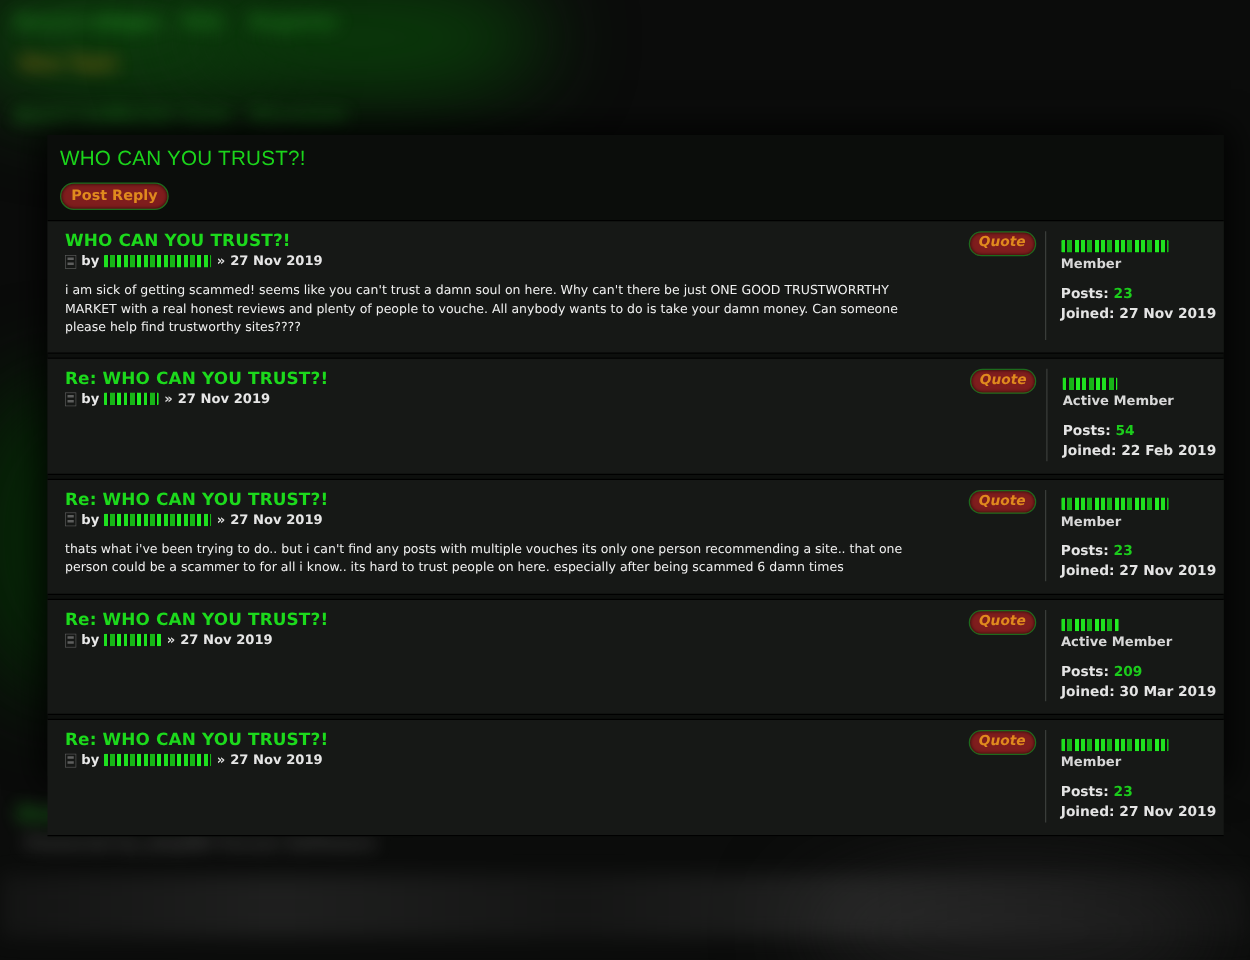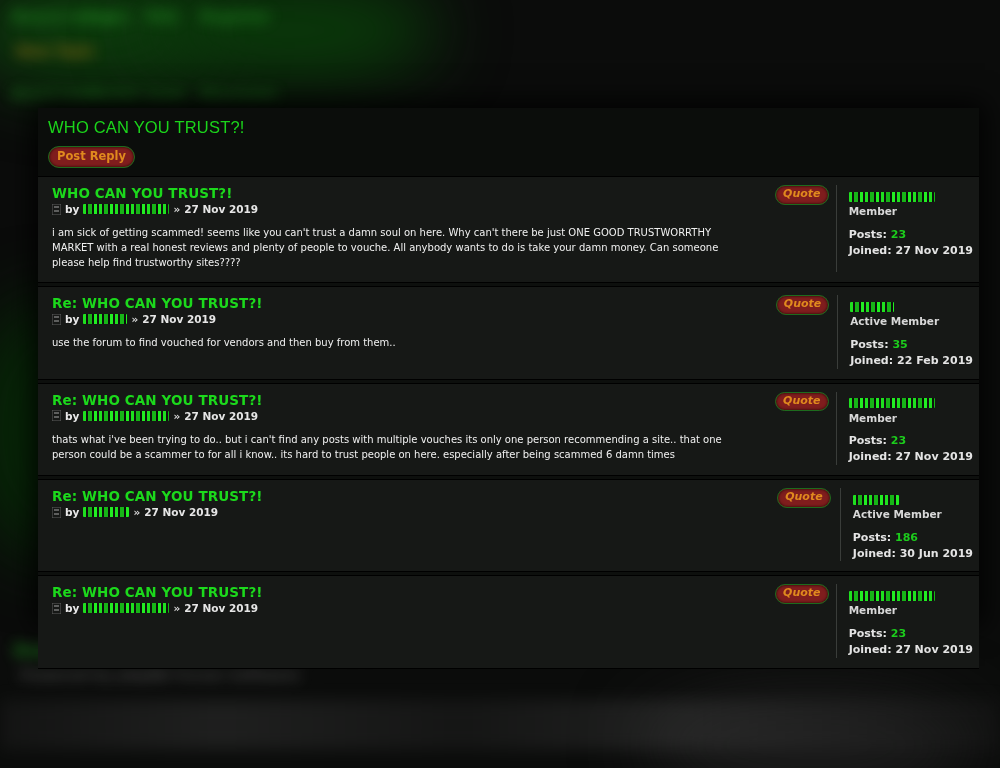--- a/index.html
+++ b/index.html
@@ -291,27 +291,26 @@
               <span class="post-icon"><svg viewBox="0 0 9 11" width="9" height="11" aria-hidden="true">
                   <rect x="0" y="0" width="9" height="11" fill="none" stroke="#9a9a9a" stroke-width="1"></rect>
                   <rect x="2" y="2" width="5" height="2" fill="#9a9a9a"></rect>
                   <rect x="2" y="6" width="5" height="2" fill="#9a9a9a"></rect>
                 </svg></span>
               <span>by</span>
               <span class="user-redacted w2"></span>
               <span class="sep">»</span>
               <span class="date">27 Nov 2019</span>
             </div>
-            <div class="post-text">use the forum to find vouched for vendors and then buy from them..</div>
-          </div>
-          <div class="post-side">
-            <div class="side-quote">
-              <span class="btn btn-quote">Quote</span>
-            </div>
-            <div class="side-profile"><div class="user-redacted profile-name w2"></div><div class="profile-rank">Active Member</div><div class="profile-stat"><span>Posts:</span> <span class="stat-val">35</span></div><div class="profile-stat"><span>Joined:</span> <span>22 Feb 2019</span></div></div>
+          </div>
+          <div class="post-side">
+            <div class="side-quote">
+              <span class="btn btn-quote">Quote</span>
+            </div>
+            <div class="side-profile"><div class="user-redacted profile-name w2"></div><div class="profile-rank">Active Member</div><div class="profile-stat"><span>Posts:</span> <span class="stat-val">54</span></div><div class="profile-stat"><span>Joined:</span> <span>22 Feb 2019</span></div></div>
           </div>
         </div>
         <div class="post">
           <div class="post-main">
             <div class="post-subject">Re: WHO CAN YOU TRUST?!</div>
             <div class="post-byline">
               <span class="post-icon"><svg viewBox="0 0 9 11" width="9" height="11" aria-hidden="true">
                   <rect x="0" y="0" width="9" height="11" fill="none" stroke="#9a9a9a" stroke-width="1"></rect>
                   <rect x="2" y="2" width="5" height="2" fill="#9a9a9a"></rect>
                   <rect x="2" y="6" width="5" height="2" fill="#9a9a9a"></rect>
@@ -342,21 +341,21 @@
               <span>by</span>
               <span class="user-redacted w3"></span>
               <span class="sep">»</span>
               <span class="date">27 Nov 2019</span>
             </div>
           </div>
           <div class="post-side">
             <div class="side-quote">
               <span class="btn btn-quote">Quote</span>
             </div>
-            <div class="side-profile"><div class="user-redacted profile-name w3"></div><div class="profile-rank">Active Member</div><div class="profile-stat"><span>Posts:</span> <span class="stat-val">186</span></div><div class="profile-stat"><span>Joined:</span> <span>30 Jun 2019</span></div></div>
+            <div class="side-profile"><div class="user-redacted profile-name w3"></div><div class="profile-rank">Active Member</div><div class="profile-stat"><span>Posts:</span> <span class="stat-val">209</span></div><div class="profile-stat"><span>Joined:</span> <span>30 Mar 2019</span></div></div>
           </div>
         </div>
         <div class="post">
           <div class="post-main">
             <div class="post-subject">Re: WHO CAN YOU TRUST?!</div>
             <div class="post-byline">
               <span class="post-icon"><svg viewBox="0 0 9 11" width="9" height="11" aria-hidden="true">
                   <rect x="0" y="0" width="9" height="11" fill="none" stroke="#9a9a9a" stroke-width="1"></rect>
                   <rect x="2" y="2" width="5" height="2" fill="#9a9a9a"></rect>
                   <rect x="2" y="6" width="5" height="2" fill="#9a9a9a"></rect>

